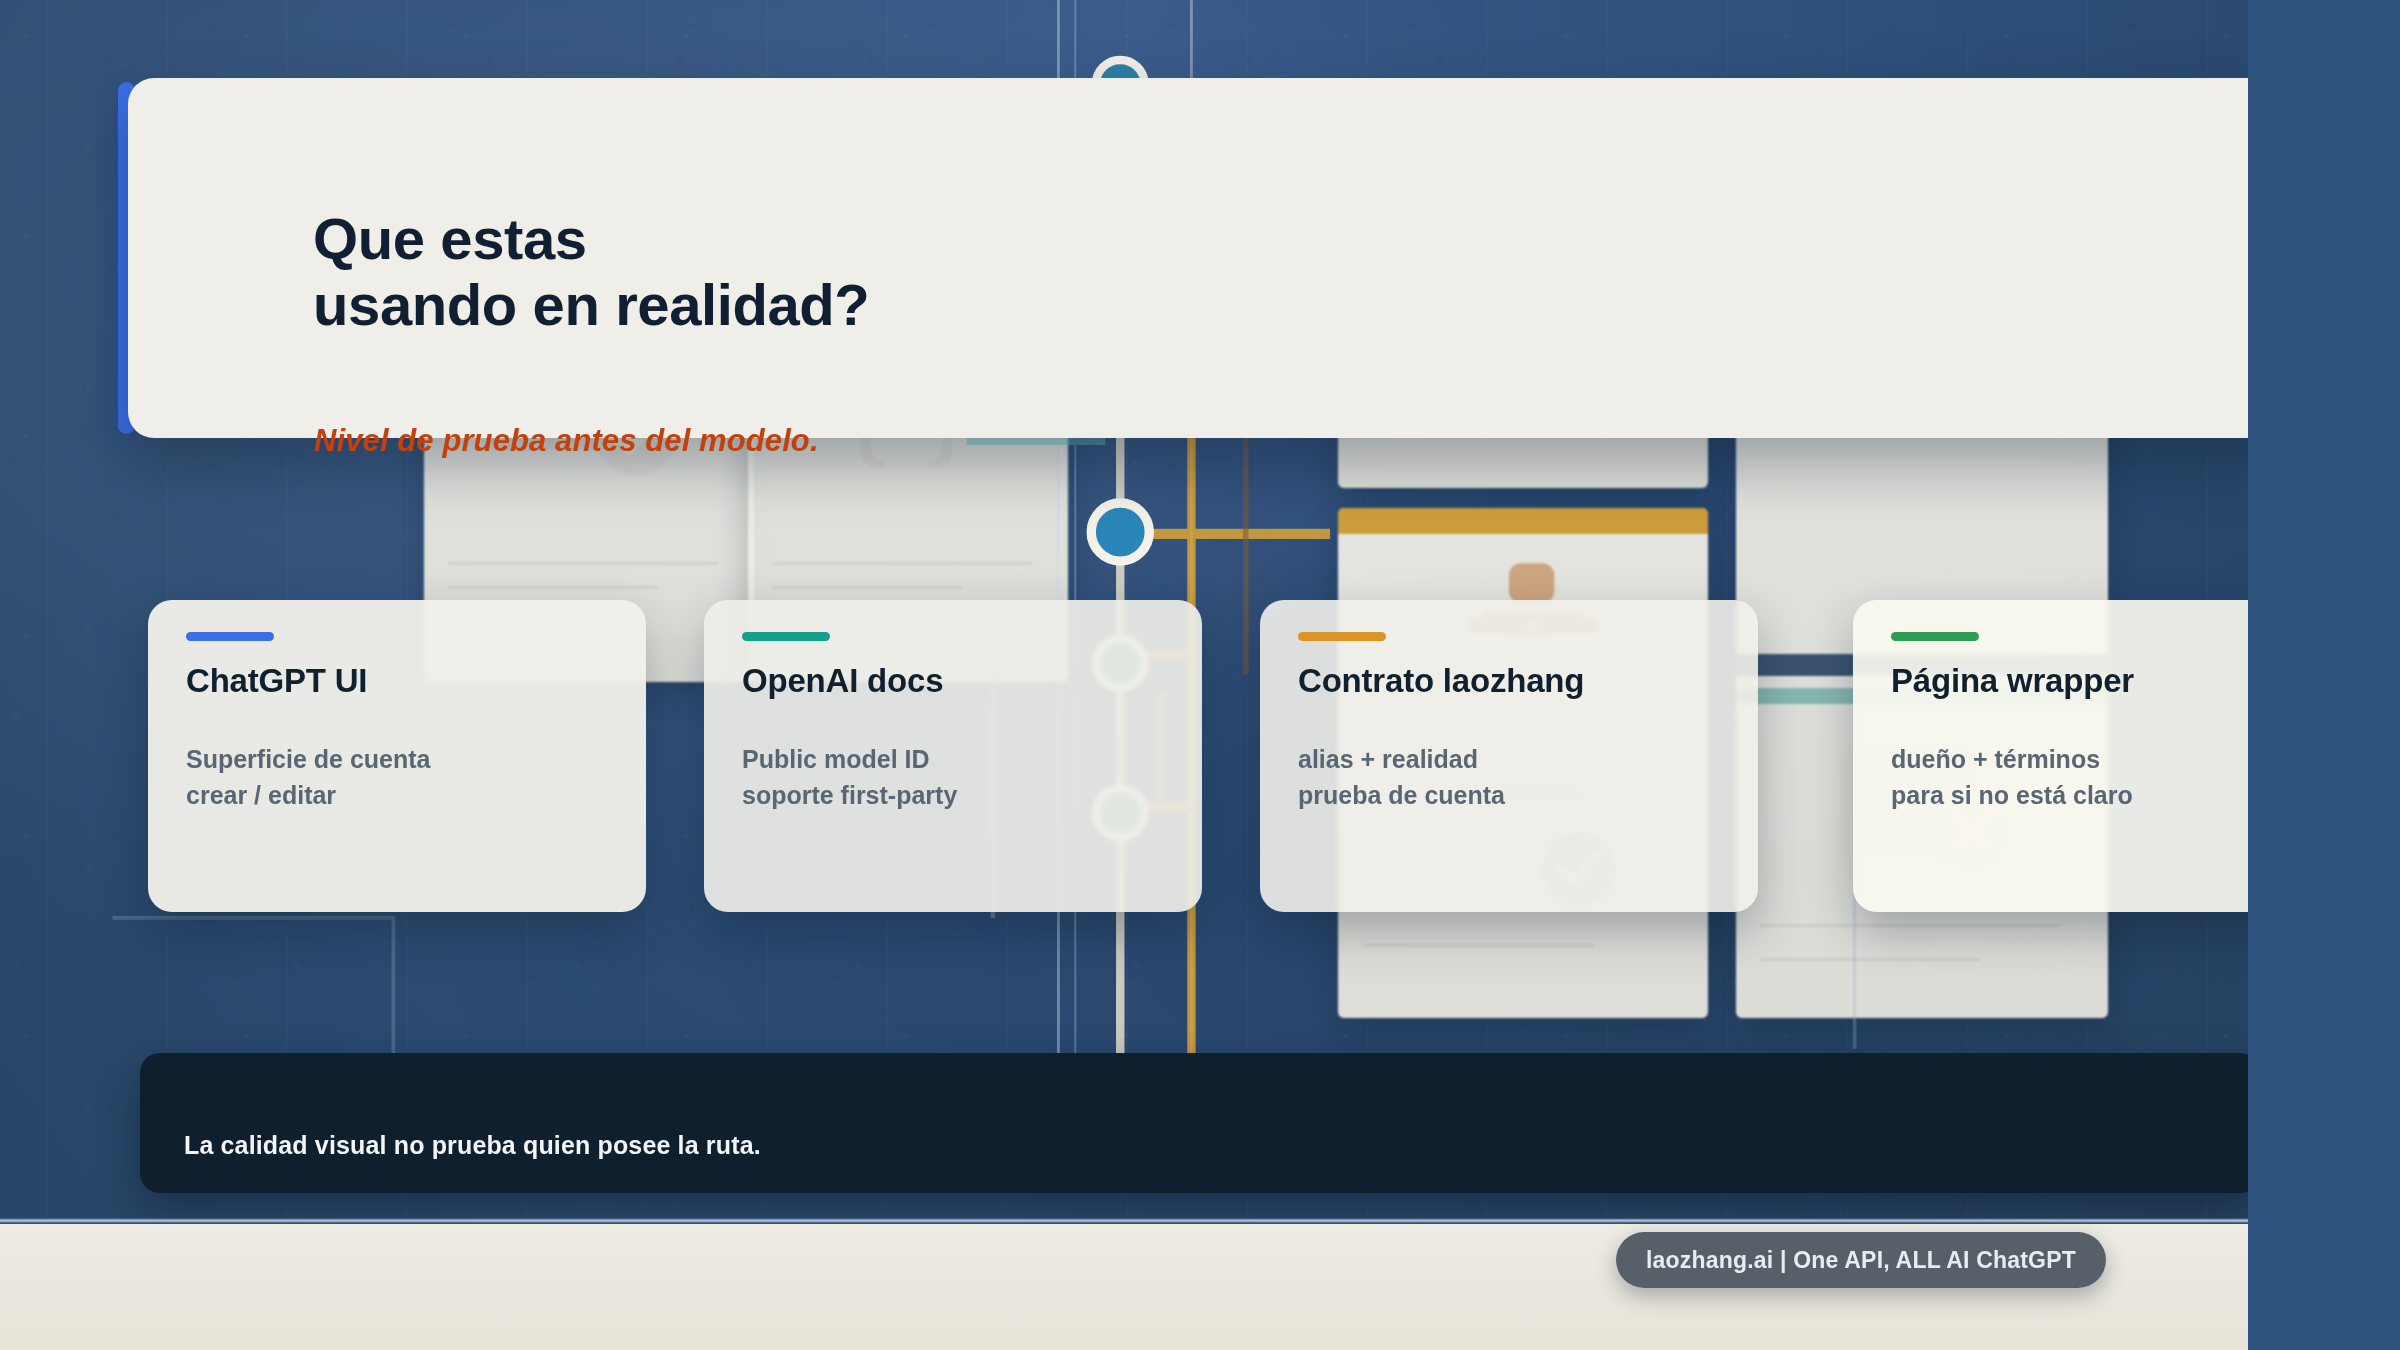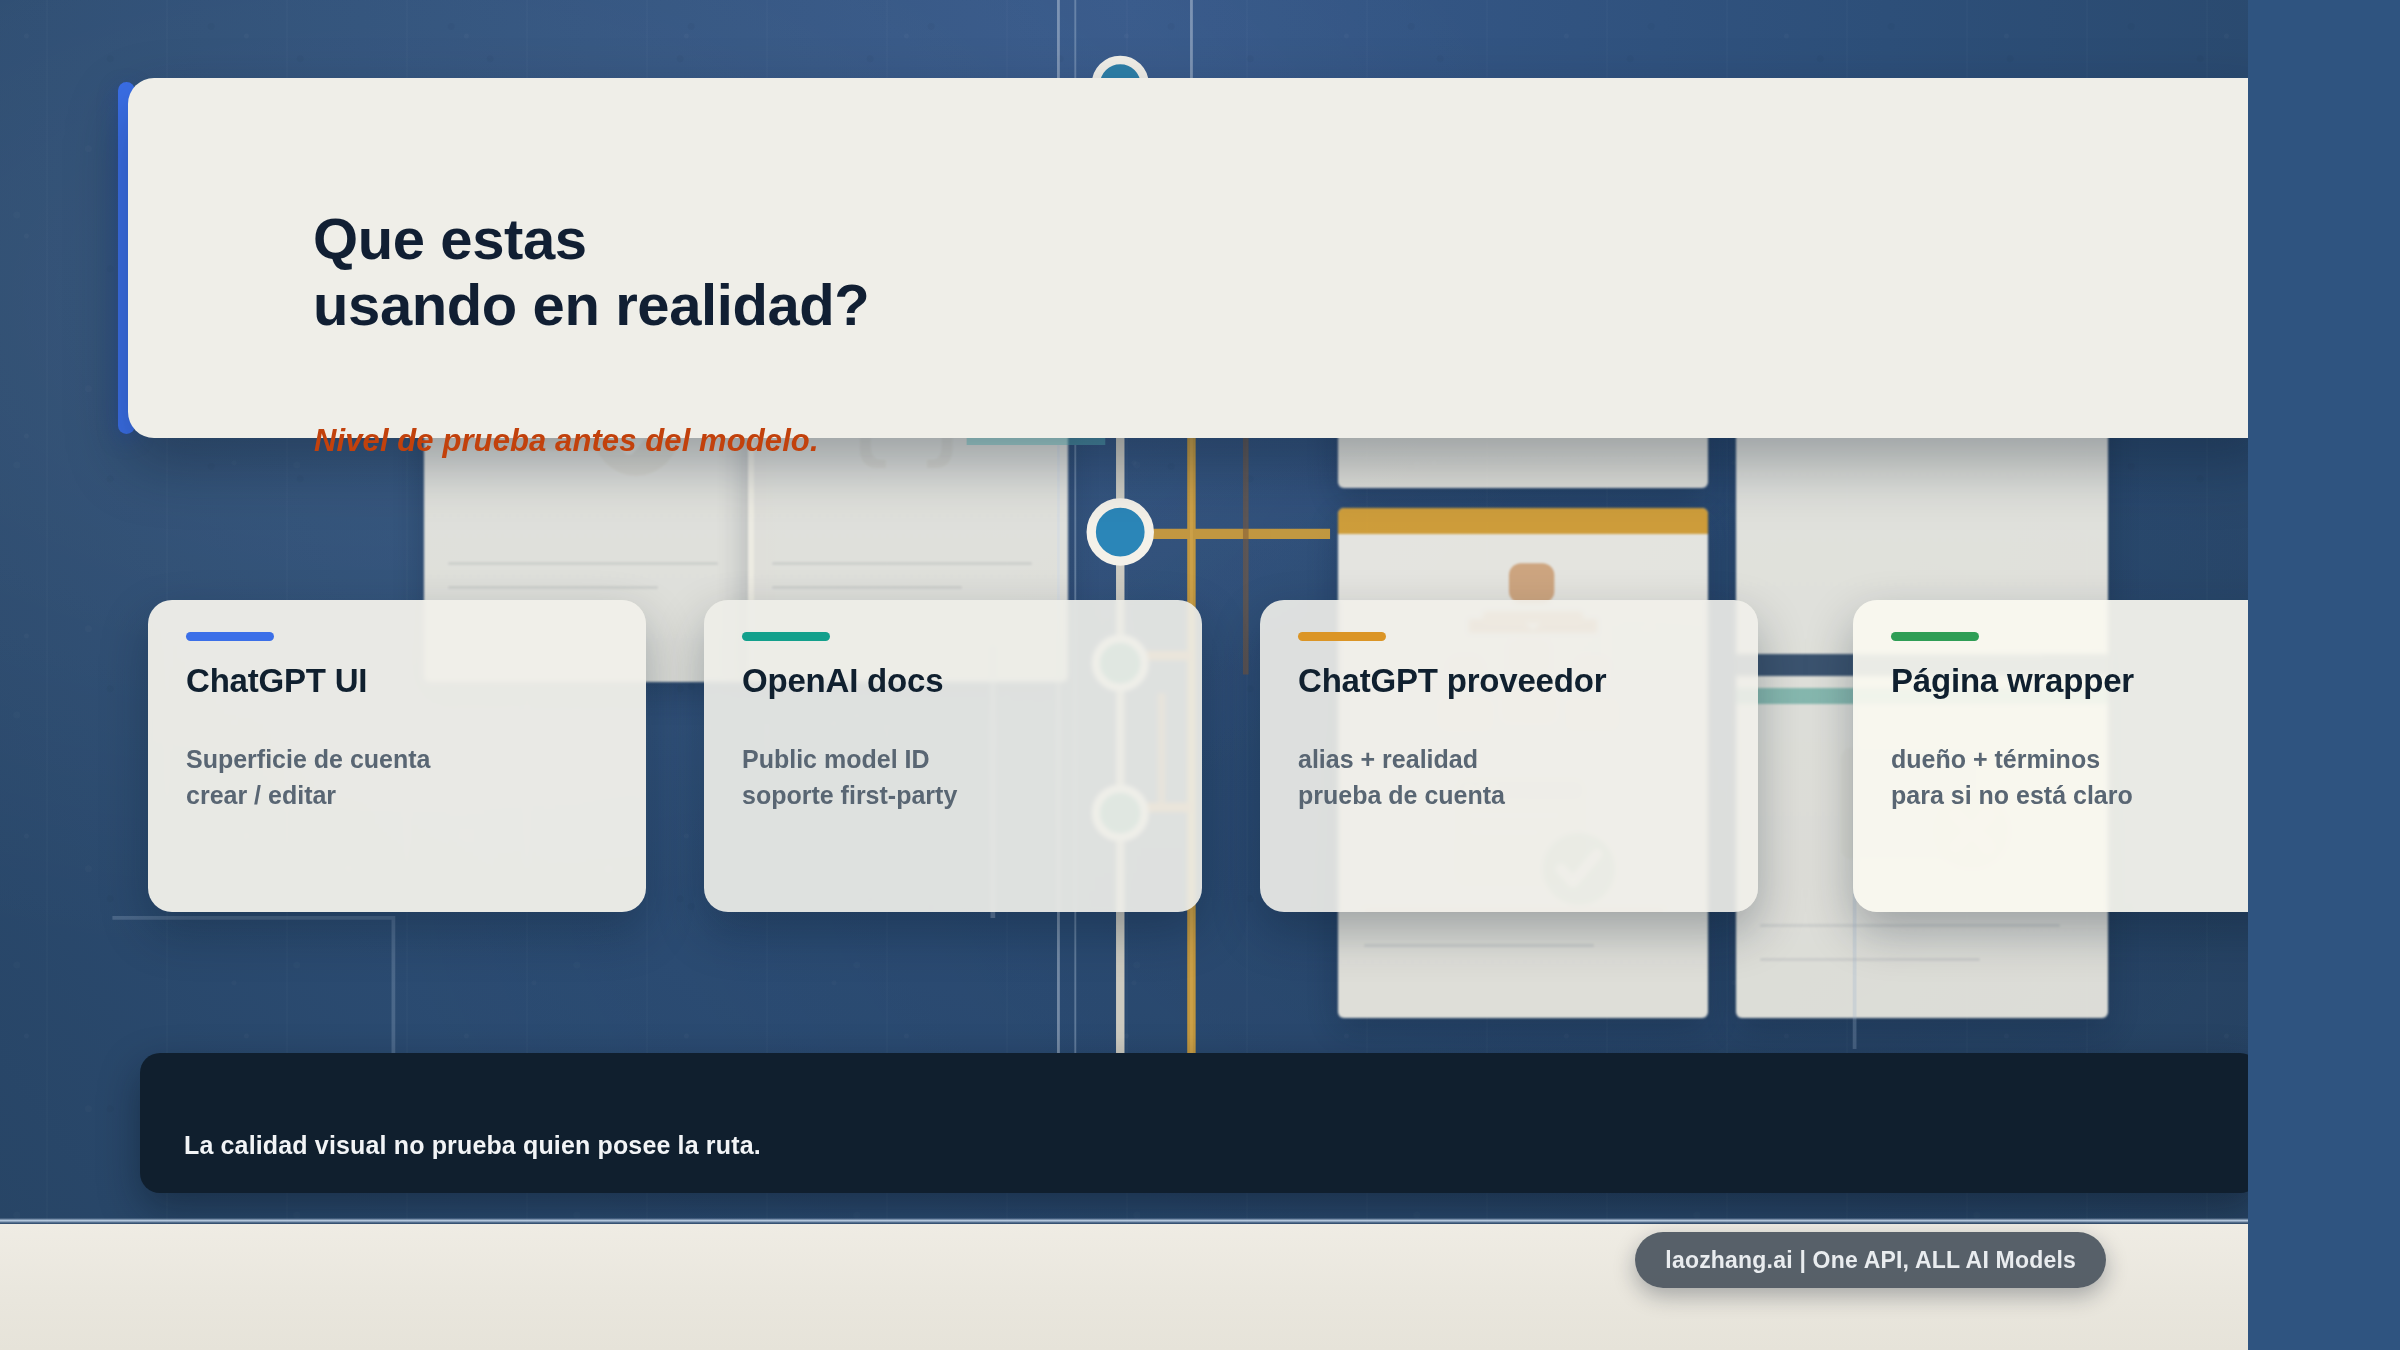--- a/index.html
+++ b/index.html
@@ -409,33 +409,33 @@
 
   <div class="card c2">
     <div class="bar" style="background:#13a08c;"></div>
     <div class="ctitle">OpenAI docs</div>
     <div class="cbody">Public model ID
 soporte first-party</div>
   </div>
 
   <div class="card c3">
     <div class="bar" style="background:#db9526;"></div>
-    <div class="ctitle">ChatGPT proveedor</div>
+    <div class="ctitle">Contrato laozhang</div>
     <div class="cbody">alias + realidad
 prueba de cuenta</div>
   </div>
 
   <div class="card c4">
     <div class="bar" style="background:#2f9e55;"></div>
     <div class="ctitle">Página wrapper</div>
     <div class="cbody">dueño + términos
 para si no está claro</div>
   </div>
 
   <div class="banner">
     <div class="banner-text">La calidad visual no prueba quien posee la ruta.</div>
   </div>
 
   <div class="footer-hairline"></div>
   <div class="footer-strip"></div>
-  <div class="footer-badge">laozhang.ai | One API, ALL AI Models</div>
+  <div class="footer-badge">laozhang.ai | One API, ALL AI ChatGPT</div>
 
 </div>
 
 </body></html>

